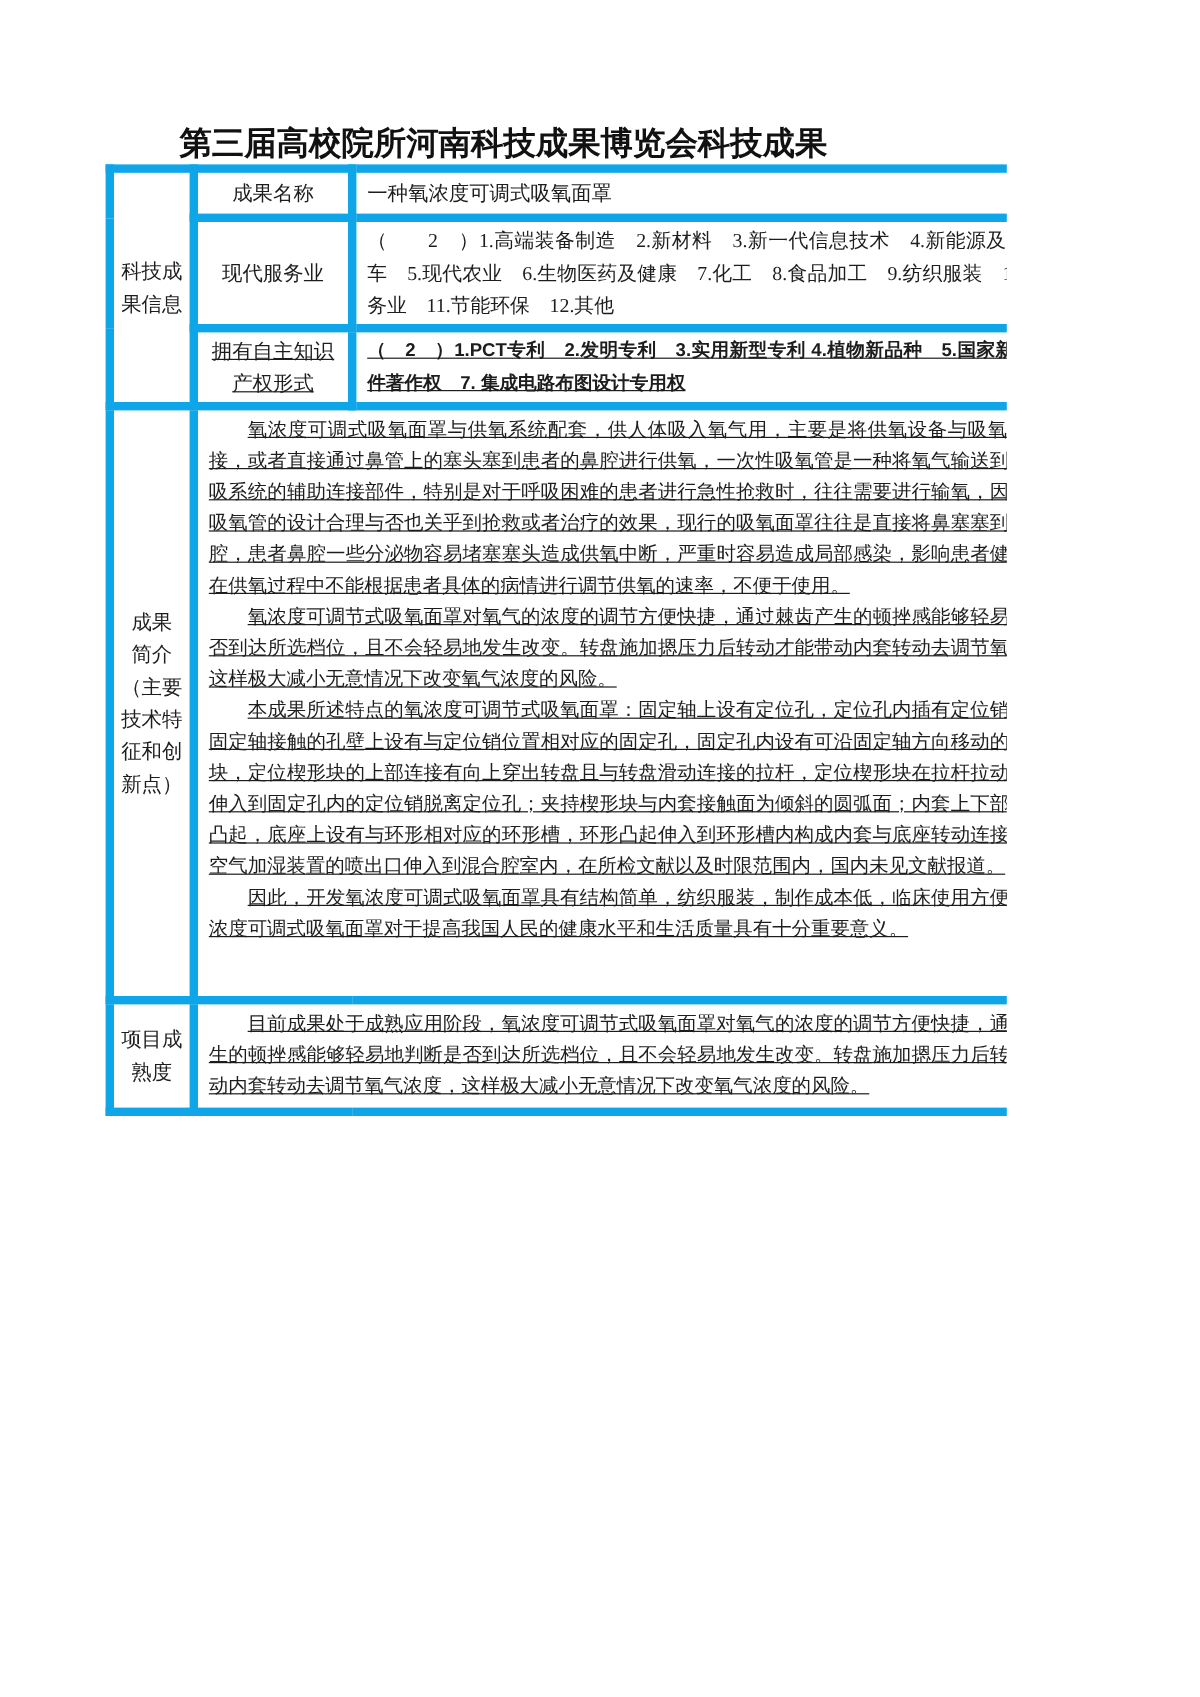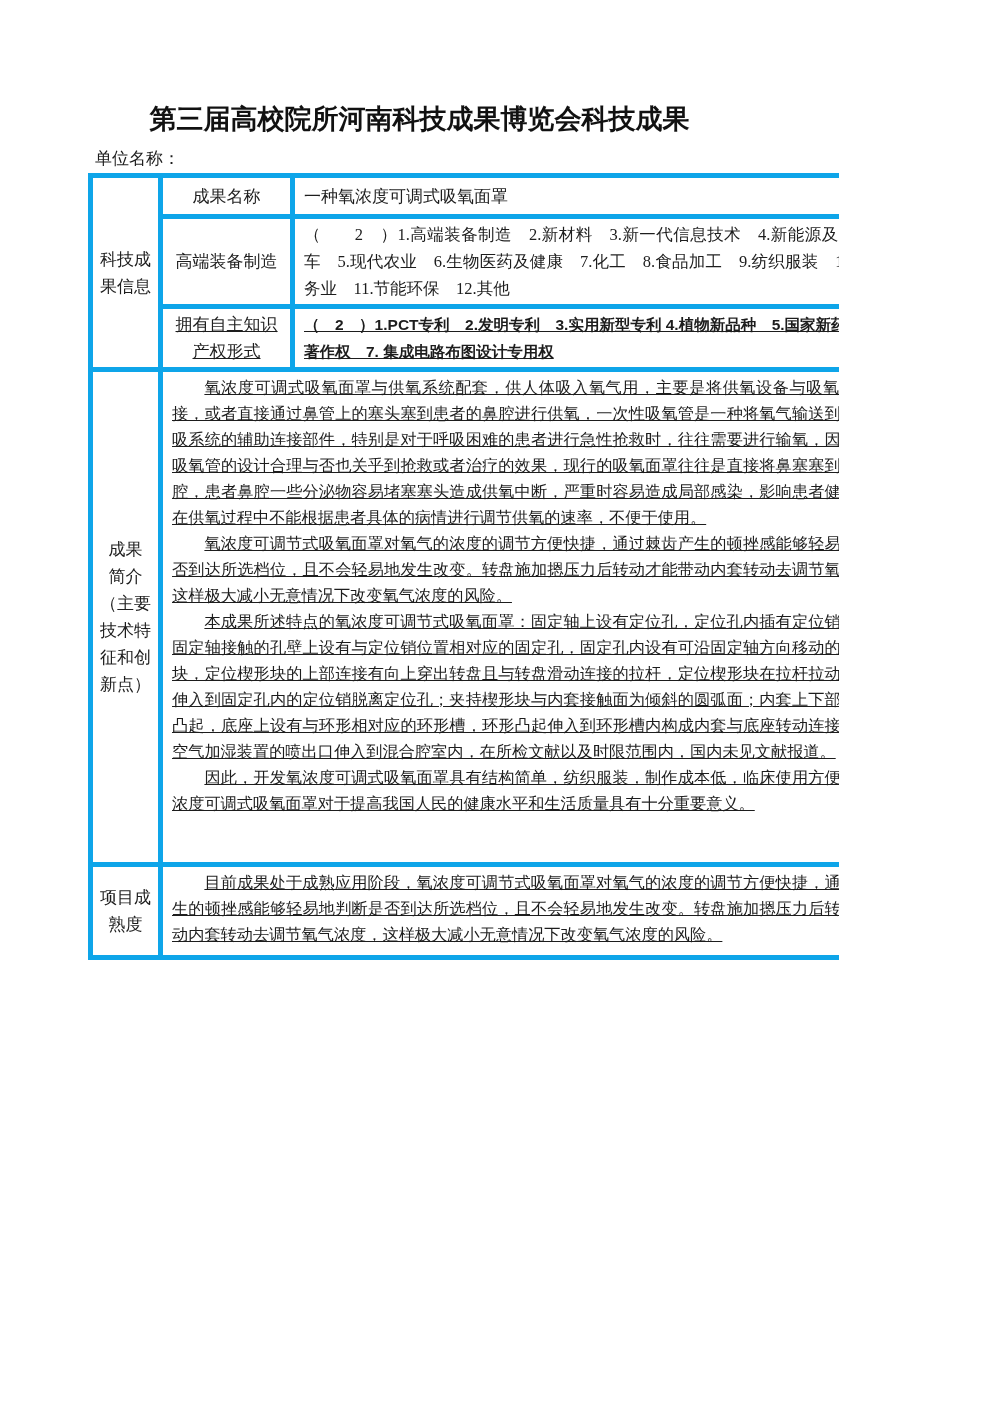--- a/index.html
+++ b/index.html
@@ -33,21 +33,21 @@
     margin-left: 88px;
     width: 827px;
     border-collapse: collapse;
     table-layout: fixed;
   }
   col.c1 { width: 70px; }
   col.c2 { width: 132px; }
   col.c3 { width: 625px; }
 
   td {
-    border: 5px solid #0ea5e9;
+    border: 7px solid #0ea5e9;
     vertical-align: middle;
     overflow: hidden;
   }
 
   .group-label, .field-label {
     text-align: center;
     white-space: pre-line;
     font-size: 17px;
     line-height: 27px;
     padding: 2px 2px;
@@ -92,39 +92,38 @@
   tr.r4 { height: 495px; }
   tr.r5 { height: 93px; }
 </style>
 </head>
 <body>
 
 <div class="page">
 
   <h1 class="doc-title">第三届高校院所河南科技成果博览会科技成果</h1>
 
-  <div class="unit-line">单位名称：</div>
 
   <table class="form">
     <colgroup>
         <col class="c1">
         <col class="c2">
         <col class="c3">
       </colgroup>
 
     <tbody>
         <tr class="r1">
       <td class="group-label" rowspan="3">科技成
 果信息</td>
       <td class="field-label">成果名称</td>
       <td class="value name-value">一种氧浓度可调式吸氧面罩</td>
     </tr>
 
     <tr class="r2">
-      <td class="field-label">高端装备制造</td>
+      <td class="field-label">现代服务业</td>
       <td class="value">（　　2　）1.高端装备制造　2.新材料　3.新一代信息技术　4.新能源及新能源汽车　5.现代农业　6.生物医药及健康　7.化工　8.食品加工　9.纺织服装　10.现代服务业　11.节能环保　12.其他</td>
     </tr>
 
     <tr class="r3">
       <td class="field-label">拥有自主知识
 产权形式</td>
       <td class="value ip-value">（　2　）1.PCT专利　2.发明专利　3.实用新型专利 4.植物新品种　5.国家新药　6.软件著作权　7. 集成电路布图设计专用权</td>
     </tr>
 
     <tr class="r4">

